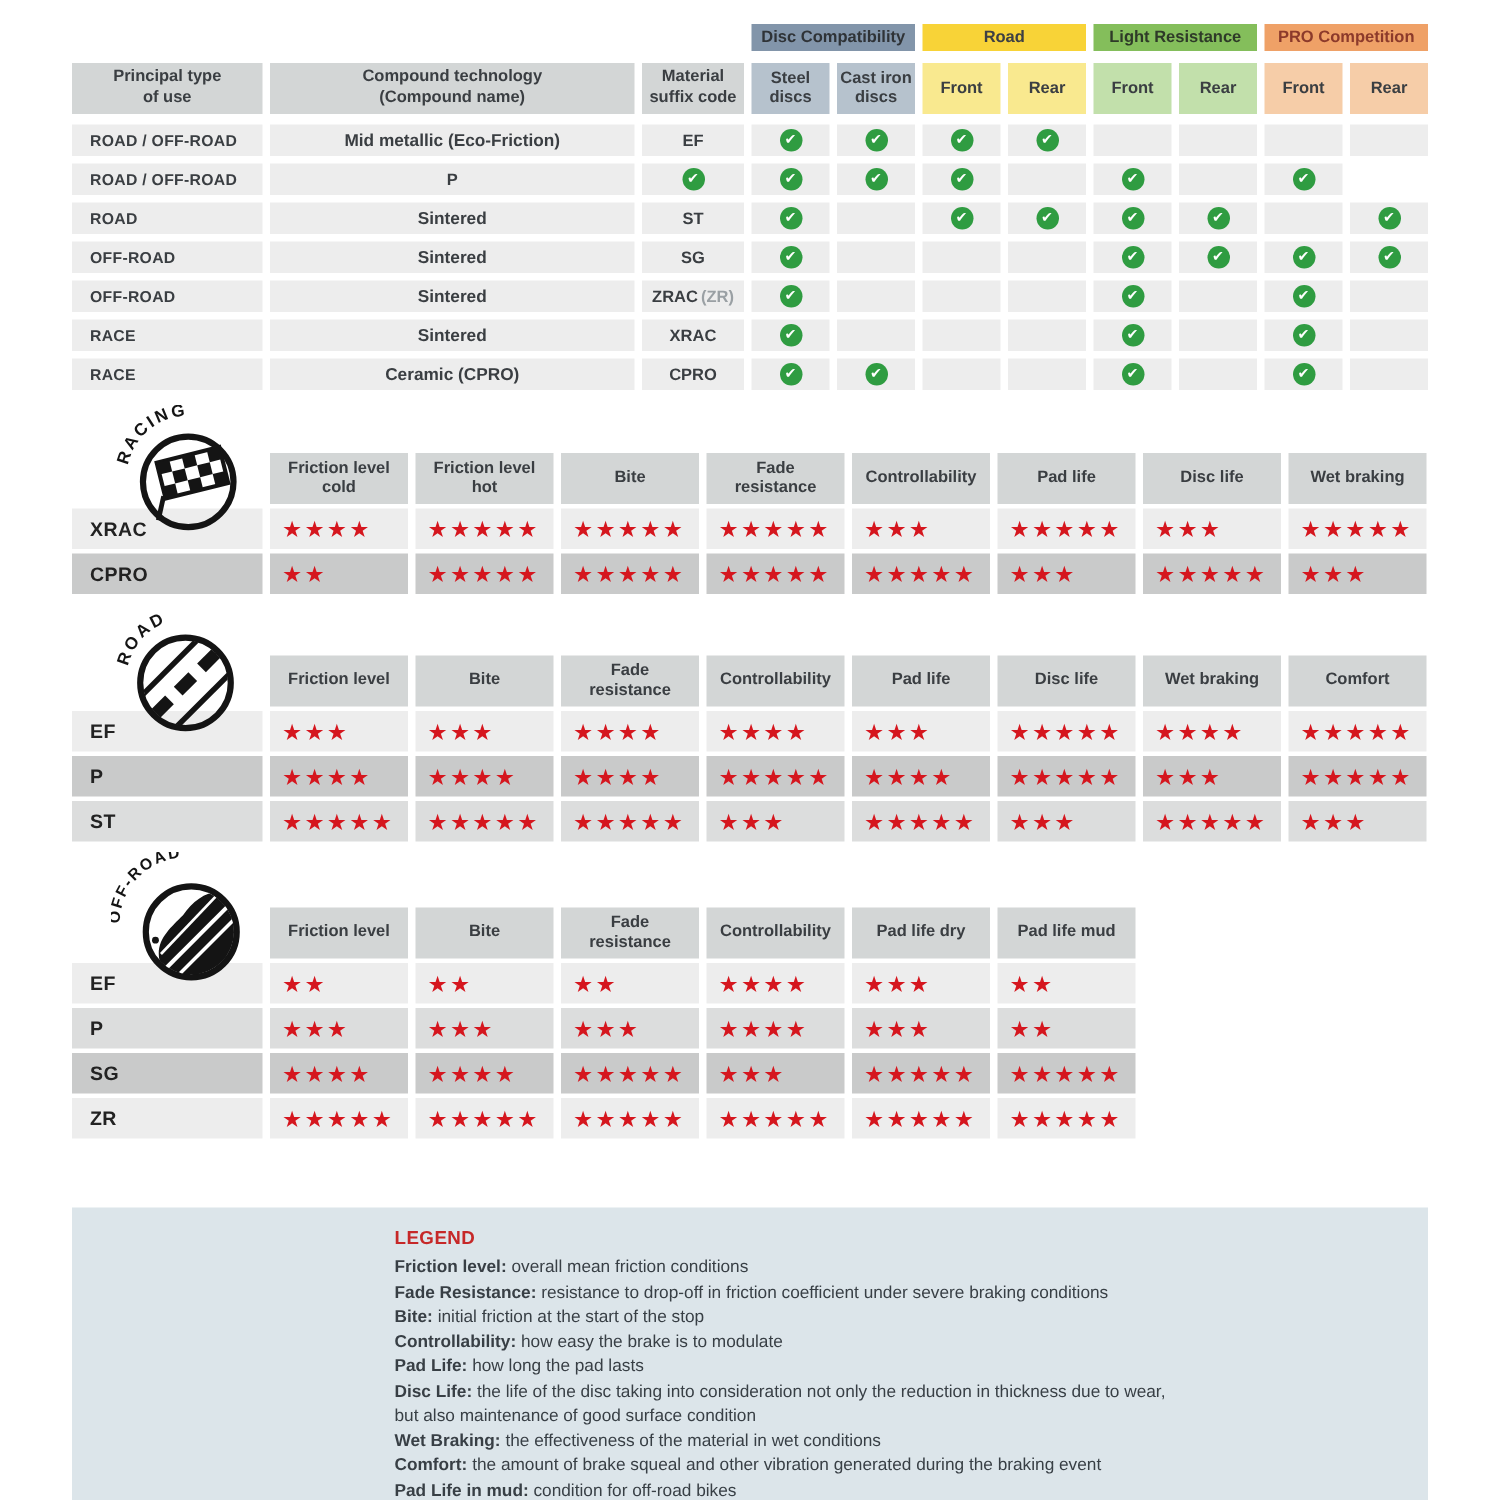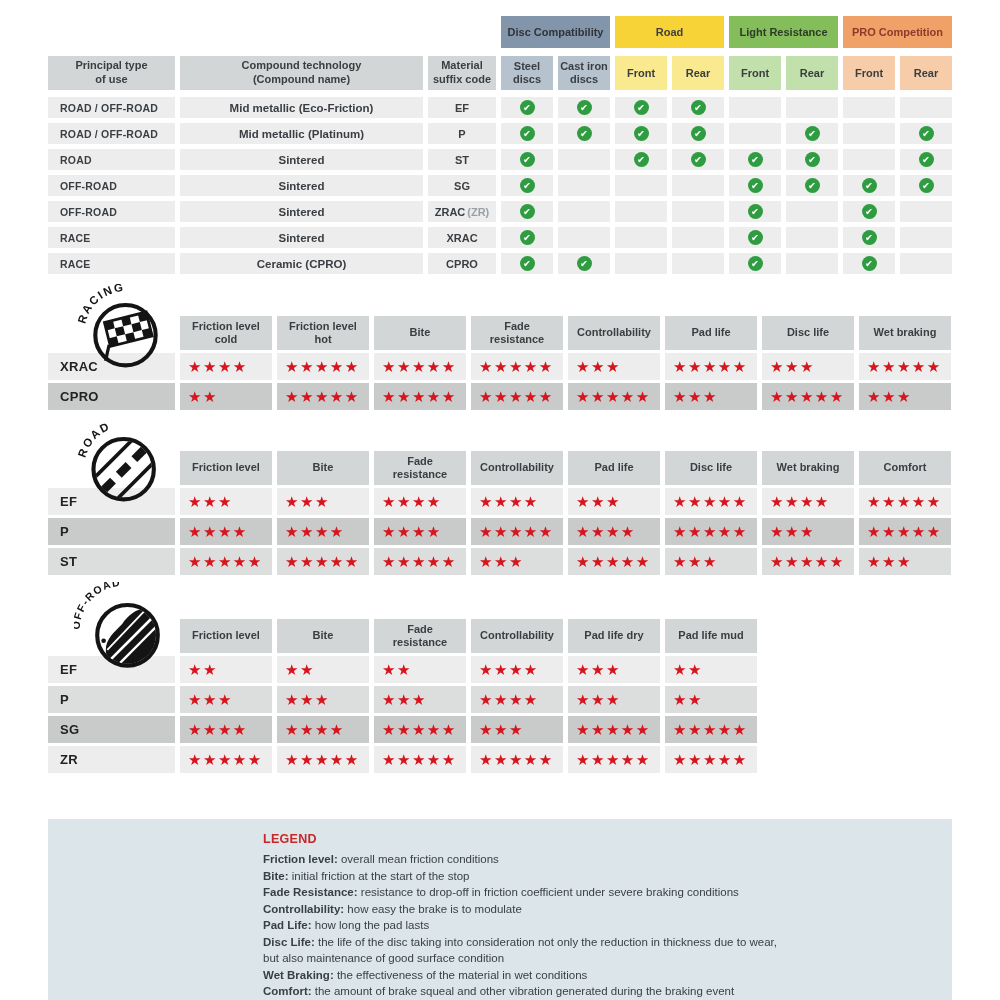--- a/index.html
+++ b/index.html
@@ -6,21 +6,21 @@
   body {
     width:1000px; height:1000px; overflow:hidden;
     background:#ffffff;
     font-family:"Liberation Sans", sans-serif;
     padding:16px 48px 0 48px;
     color:#3a3e42;
   }
   
   .tt-grid { display:grid; grid-template-columns:127px 243px 68px repeat(8,1fr); column-gap:5px; width:904px; }
   .group-row { margin-bottom:8px; }
-  .gh { height:32px; display:flex; align-items:center; justify-content:center; font-weight:700; font-size:11px; }
+  .gh { height:18px; display:flex; align-items:center; justify-content:center; font-weight:700; font-size:11px; }
   .header-row { margin-bottom:7px; }
   .mhead { background:#d3d6d6; height:34px; display:flex; flex-direction:column; align-items:center; justify-content:center; font-weight:700; font-size:11px; line-height:1.25; text-align:center; }
   .sub { height:34px; display:flex; align-items:center; justify-content:center; text-align:center; font-weight:700; font-size:11px; line-height:1.15; padding:0 2px; }
   .crow { margin-bottom:5px; }
   .cell { background:#ededed; height:21px; display:flex; align-items:center; justify-content:center; font-size:11px; }
   .cell.use { justify-content:flex-start; padding-left:12px; font-size:10.5px; font-weight:600; letter-spacing:0.2px; }
   .cell.comp { font-weight:600; font-size:11.5px; }
   .cell.code { font-weight:700; font-size:11px; }
   .code-note { color:#9aa0a4; font-weight:600; margin-left:2px; }
   .tick { width:15px; height:15px; border-radius:50%; color:#fff; font-size:9.5px; font-weight:700; display:flex; align-items:center; justify-content:center; font-family:"DejaVu Sans",sans-serif; }
@@ -102,21 +102,20 @@
           <div class="cell chk">
             <span class="tick" style="background: rgb(47, 156, 65);">✔</span>
           </div>
           <div class="cell chk"></div>
           <div class="cell chk"></div>
           <div class="cell chk"></div>
           <div class="cell chk"></div>
         </div>
         <div class="tt-grid crow">
           <div class="cell use">ROAD / OFF-ROAD</div>
-          <div class="cell comp">Mid metallic (Platinum)</div>
           <div class="cell code">
             <span>P</span>
           </div>
           <div class="cell chk">
             <span class="tick" style="background: rgb(47, 156, 65);">✔</span>
           </div>
           <div class="cell chk">
             <span class="tick" style="background: rgb(47, 156, 65);">✔</span>
           </div>
           <div class="cell chk">
@@ -420,22 +419,22 @@
         <div class="scell light" style="color: rgb(213, 22, 30);">★★★★★</div>
         <div class="scell light" style="color: rgb(213, 22, 30);">★★★★★</div>
         <div class="scell light" style="color: rgb(213, 22, 30);">★★★★★</div>
       </div>
   </section>
 
   <div class="legend" style="background: rgb(220, 229, 234); margin-top: 46px;">
     <div class="legend-title" style="color: rgb(198, 40, 40);">LEGEND</div>
     <div id="legend-items">
         <div class="lline"><span class="lterm">Friction level: </span><span class="ldesc">overall mean friction conditions</span></div>
+        <div class="lline"><span class="lterm">Fade Resistance: </span><span class="ldesc">resistance to drop-off in friction coefficient under severe braking conditions</span></div>
         <div class="lline"><span class="lterm">Bite: </span><span class="ldesc">initial friction at the start of the stop</span></div>
-        <div class="lline"><span class="lterm">Fade Resistance: </span><span class="ldesc">resistance to drop-off in friction coefficient under severe braking conditions</span></div>
         <div class="lline"><span class="lterm">Controllability: </span><span class="ldesc">how easy the brake is to modulate</span></div>
         <div class="lline"><span class="lterm">Pad Life: </span><span class="ldesc">how long the pad lasts</span></div>
         <div class="lline"><span class="lterm">Disc Life: </span><span class="ldesc">the life of the disc taking into consideration not only the reduction in thickness due to wear,</span></div>
         <div class="lline"><span class="ldesc">but also maintenance of good surface condition</span></div>
         <div class="lline"><span class="lterm">Wet Braking: </span><span class="ldesc">the effectiveness of the material in wet conditions</span></div>
         <div class="lline"><span class="lterm">Comfort: </span><span class="ldesc">the amount of brake squeal and other vibration generated during the braking event</span></div>
         <div class="lline"><span class="lterm">Pad Life in mud: </span><span class="ldesc">condition for off-road bikes</span></div>
       </div>
   </div>
 

